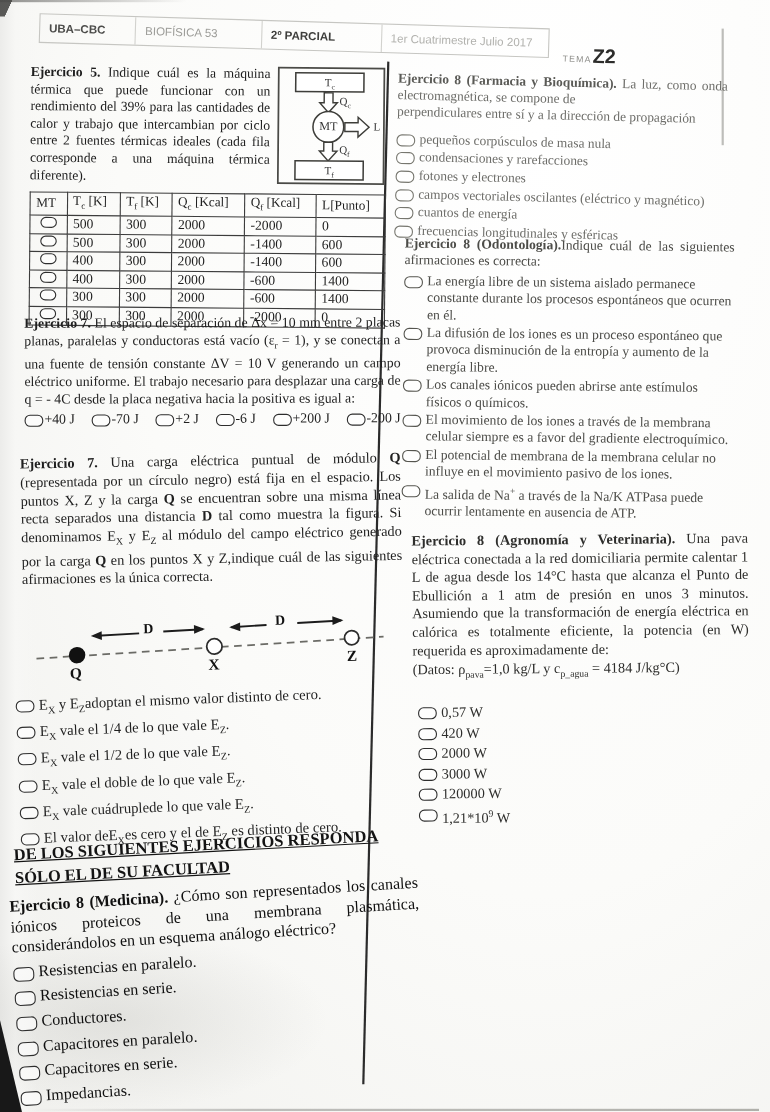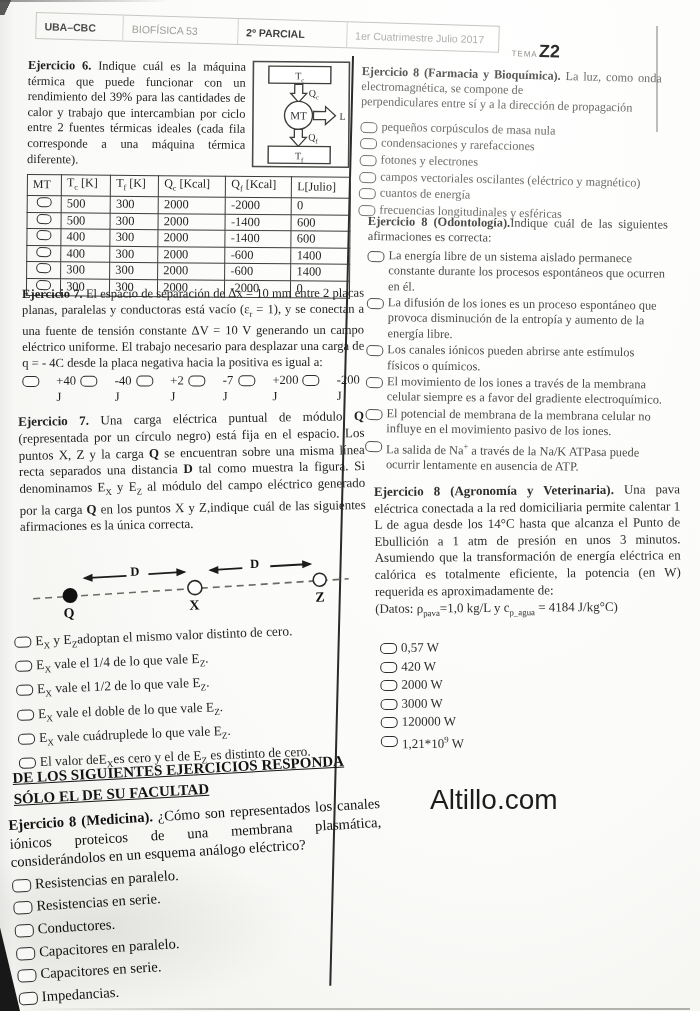--- a/index.html
+++ b/index.html
@@ -49,21 +49,21 @@
   .diagram .dlab{position:absolute;font-size:10px;color:#333;}
   .mt-table{border-collapse:collapse;margin-top:6px;width:324px;font-size:12.4px;}
   .mt-table th,.mt-table td{border:1.3px solid #3c3c3c;padding:0 5px;height:15px;font-weight:normal;text-align:left;white-space:nowrap;}
   .mt-table th{font-size:12px;}
   .mt-table .cbcell{text-align:center;padding:0 3px;}
   .mt-table .cb{width:13px;height:8px;}
 
   
   .ej6{left:22px;top:286px;width:342px;transform:rotate(-.2deg);font-size:12.6px;line-height:16px;}
   .ej6-opts{display:flex;justify-content:space-between;margin-top:2px;}
-  .ej6-opts .opt{margin-bottom:0;gap:17px;}
+  .ej6-opts .opt{margin-bottom:0;gap:1px;align-items:center;}
 
   
   .ej7{left:18px;top:414px;width:346px;transform:rotate(-1deg);font-size:13px;line-height:16.8px;}
   .figure{left:24px;top:562px;width:332px;height:66px;transform:rotate(-1.8deg);transform-origin:left top;}
   .figure .flab{position:absolute;font-weight:bold;font-size:14px;color:#111;}
   .figure .dlab{position:absolute;font-weight:bold;font-size:12.5px;color:#111;}
   .ej7opts{left:14px;top:634px;width:358px;transform:rotate(-2.2deg);transform-origin:left top;font-size:13.4px;line-height:15px;}
   .ej7opts .opt{margin-bottom:3.5px;}
 
   
@@ -115,21 +115,21 @@
     <div class="cell hc1">BIOFÍSICA 53</div>
     <div class="cell hc2">2º PARCIAL</div>
     <div class="cell hc3">1er Cuatrimestre Julio 2017</div>
   </div>
   <div class="abs tema">
     <span class="t-lab">TEMA</span><span class="t-val">Z2</span>
   </div>
 
   <section class="sec ej5">
     <div class="ej5-flex">
-      <p class="para"><b>Ejercicio 6.</b> <span>Indique cuál es la máquina térmica que puede funcionar con un rendimiento del 39% para las cantidades de calor y trabajo que intercambian por ciclo entre 2 fuentes térmicas ideales (cada fila corresponde a una máquina térmica diferente).</span></p>
+      <p class="para"><b>Ejercicio 5.</b> <span>Indique cuál es la máquina térmica que puede funcionar con un rendimiento del 39% para las cantidades de calor y trabajo que intercambian por ciclo entre 2 fuentes térmicas ideales (cada fila corresponde a una máquina térmica diferente).</span></p>
       <div class="diagram">
         <svg width="100" height="110" viewBox="0 0 100 110">
           <rect x="1.5" y="1.5" width="96" height="105" fill="none" stroke="#4a4a46" stroke-width="1.6"></rect>
           <rect x="17" y="6" width="62" height="17" fill="#fff" stroke="#3e3e3a" stroke-width="1.4"></rect>
           <polygon points="43,24 51,24 51,33 55,33 47,42 39,33 43,33" fill="#fff" stroke="#3e3e3a" stroke-width="1.3"></polygon>
           <circle cx="47" cy="55" r="14" fill="#fff" stroke="#3e3e3a" stroke-width="1.4"></circle>
           <polygon points="62,51 74,51 74,46 84,55 74,64 74,59 62,59" fill="#fff" stroke="#3e3e3a" stroke-width="1.3"></polygon>
           <polygon points="43,69 51,69 51,77 55,77 47,86 39,77 43,77" fill="#fff" stroke="#3e3e3a" stroke-width="1.3"></polygon>
           <rect x="17" y="86" width="62" height="17" fill="#fff" stroke="#3e3e3a" stroke-width="1.4"></rect>
         </svg>
@@ -142,21 +142,21 @@
       </div>
     </div>
     <table class="mt-table">
       <thead>
         <tr>
             <th>MT</th>
             <th>T<sub>c</sub> [K]</th>
             <th>T<sub>f</sub> [K]</th>
             <th>Q<sub>c</sub> [Kcal]</th>
             <th>Q<sub>f</sub> [Kcal]</th>
-            <th>L[Julio]</th>
+            <th>L[Punto]</th>
           </tr>
       </thead>
       <tbody>
 
           <tr>
             <td class="cbcell"><span class="cb"></span></td>
             <td>500</td>
             <td>300</td>
             <td>2000</td>
             <td>-2000</td>
@@ -215,31 +215,31 @@
     <p class="para"><b>Ejercicio 7.</b> <span>El espacio de separación  de Δx = 10 mm entre 2 placas planas, paralelas y conductoras está vacío (ε<sub>r</sub> = 1), y se conectan a una fuente de tensión constante ΔV = 10 V generando un campo eléctrico uniforme. El trabajo necesario para desplazar una carga de q = - 4C desde la placa negativa hacia la positiva es igual a:</span></p>
     <div class="ej6-opts">
 
         <div class="opt">
           <span class="cb"></span>
           <span class="lbl">+40 J</span>
         </div>
 
         <div class="opt">
           <span class="cb"></span>
-          <span class="lbl">-40 J</span>
+          <span class="lbl">-70 J</span>
         </div>
 
         <div class="opt">
           <span class="cb"></span>
           <span class="lbl">+2 J</span>
         </div>
 
         <div class="opt">
           <span class="cb"></span>
-          <span class="lbl">-7 J</span>
+          <span class="lbl">-6 J</span>
         </div>
 
         <div class="opt">
           <span class="cb"></span>
           <span class="lbl">+200 J</span>
         </div>
 
         <div class="opt">
           <span class="cb"></span>
           <span class="lbl">-200 J</span>
@@ -450,15 +450,14 @@
         <span class="cb"></span>
         <span class="lbl">120000 W</span>
       </div>
 
       <div class="opt">
         <span class="cb"></span>
         <span class="lbl">1,21*10<sup>9</sup> W</span>
       </div>
     </div>
 
-  <div class="abs watermark">Altillo.com</div>
 
 </div>
 
 </body></html>

